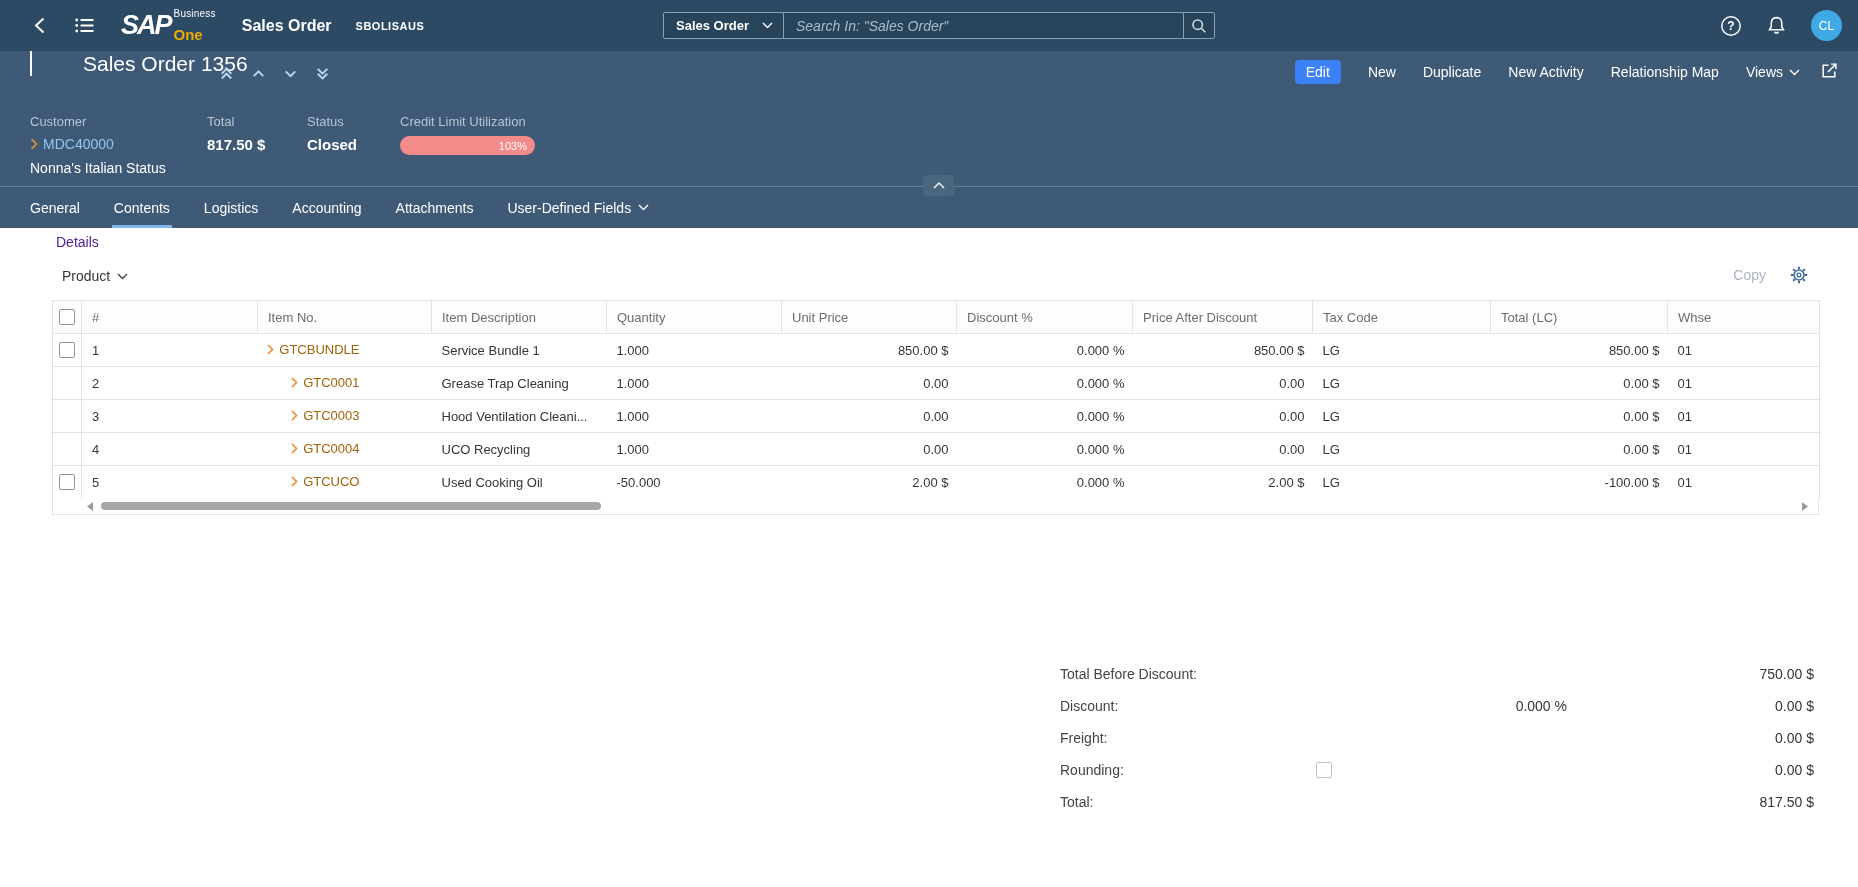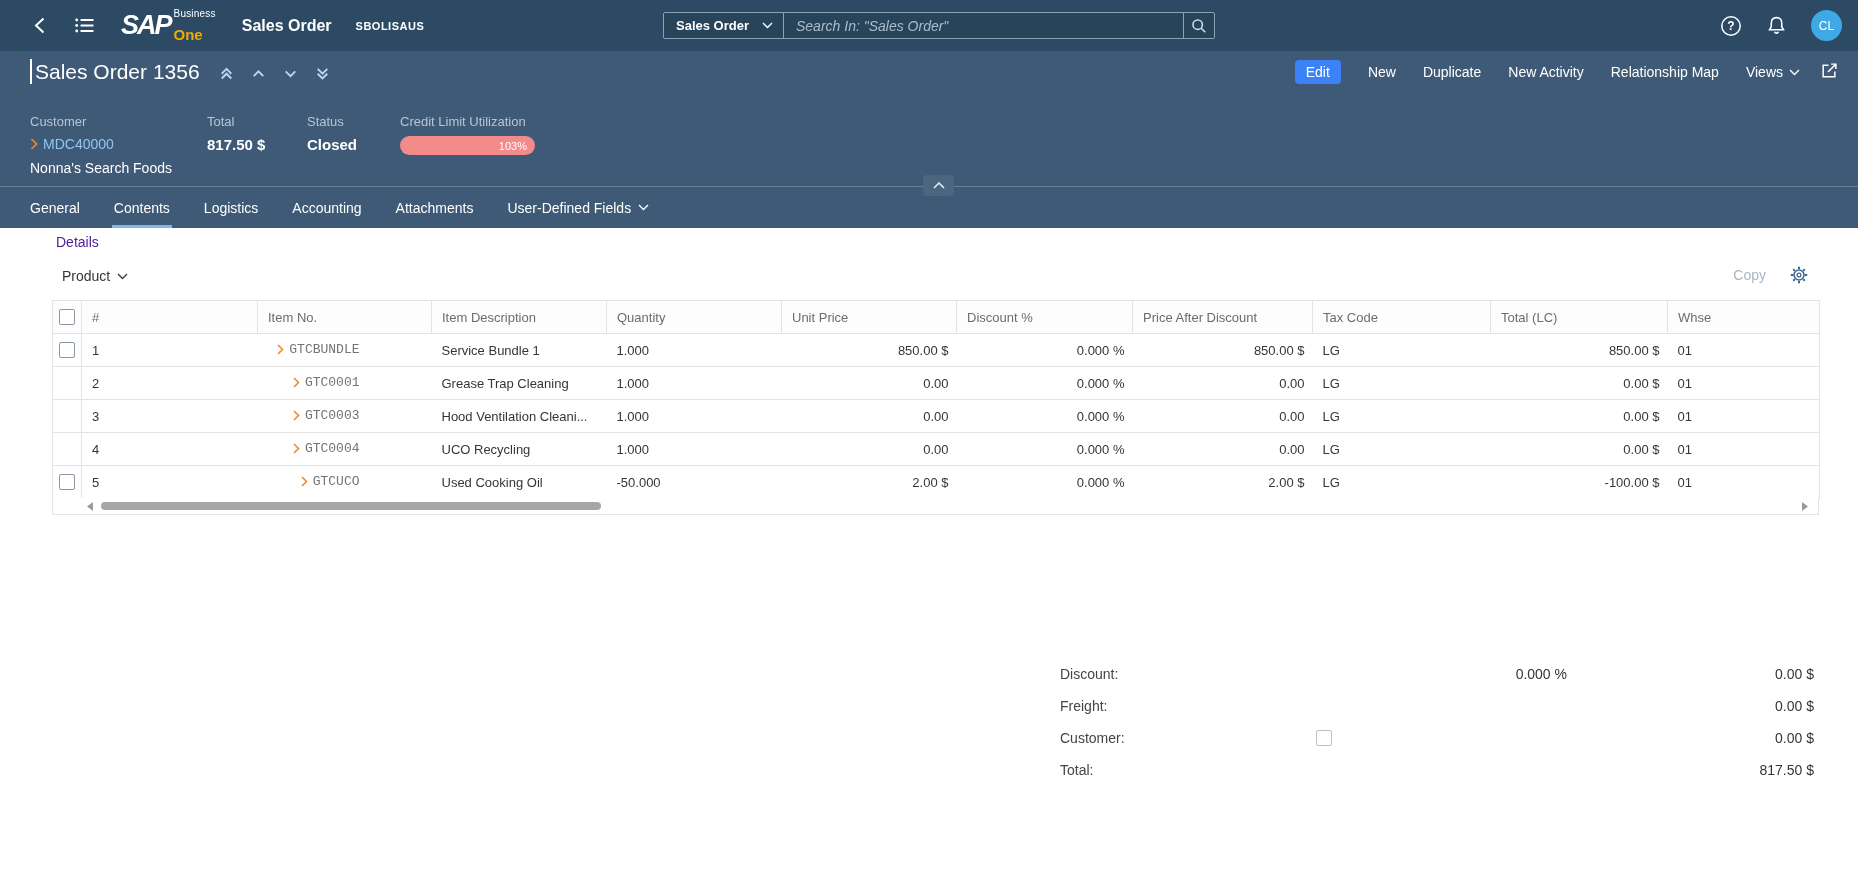--- a/index.html
+++ b/index.html
@@ -23,21 +23,21 @@
   .search-scope { width:120px; display:flex; align-items:center; justify-content:space-between; padding:0 10px 0 12px; color:#fff; font-size:13px; font-weight:bold; border-right:1px solid #8ba2b5; cursor:pointer; }
   .search-input { flex:1; background:transparent; border:none; outline:none; padding:0 12px; font-size:14px; font-style:italic; color:#c7d4df; }
   .search-input::placeholder { color:#a9bccb; font-style:italic; }
   .search-go { width:31px; display:flex; align-items:center; justify-content:center; border-left:1px solid #8ba2b5; cursor:pointer; }
 
   .shell-right { position:absolute; right:16px; top:0; height:51px; display:flex; align-items:center; gap:24px; }
   .avatar { width:31px; height:31px; border-radius:50%; background:#3fa9e6; color:#fff; font-size:12px; display:flex; align-items:center; justify-content:center; cursor:pointer; }
 
   
   .objheader { position:absolute; top:51px; left:0; width:100%; height:135px; background:#3e5a76; }
-  .title-row { position:absolute; left:30px; top:8px; display:flex; align-items:center; }
+  .title-row { position:absolute; left:30px; top:0; display:flex; align-items:center;gap:48px; }
   .caret { width:2px; height:25px; background:#fff; margin-right:3px; }
   .page-title { font-size:21px; font-weight:400; color:#fff; }
   .nav-arrows { position:absolute; left:218px; top:14px; display:flex; gap:15px; align-items:center; }
   .nav-arrows .icon-btn { padding:0; }
 
   .action-bar { position:absolute; right:58px; top:9px; display:flex; align-items:center; gap:27px; }
   .action-btn { background:none; border:none; color:#fff; font-size:14px; cursor:pointer; white-space:nowrap; display:flex; align-items:center; gap:6px; }
   .action-btn.primary { background:#3b82f6; border-radius:4px; padding:4px 11px; }
   .share-btn { position:absolute; right:20px; top:11px; }
 
@@ -72,21 +72,21 @@
   .order-table th { height:33px; font-weight:400; font-size:13px; color:#6a6d70; text-align:left; padding:0 0 0 10px; border:1px solid #e4e4e4; background:#fdfdfd; }
   .order-table th.c-check { padding:0; text-align:center; }
   .order-table td { height:33px; font-size:13px; color:#32363a; border-bottom:1px solid #e4e4e4; padding:0; white-space:nowrap; overflow:hidden; }
   .order-table td.c-check { border-left:1px solid #e4e4e4; border-right:1px solid #e4e4e4; text-align:center; }
   .order-table td:last-child { border-right:1px solid #e4e4e4; }
   .cb { display:inline-block; width:16px; height:16px; border:1px solid #8a97a3; border-radius:2px; background:#fff; vertical-align:middle; cursor:pointer; }
   .cb.hidden { visibility:hidden; }
   .c-num { padding-left:10px !important; }
   .c-item { text-align:right; padding-right:72px !important; }
   .item-link-wrap { display:inline-flex; align-items:center; gap:5px; }
-  .item-link { color:#737373; text-decoration:none; cursor:pointer;font-family:Liberation Mono, monospace; }
+  .item-link { color:#a16207; text-decoration:none; cursor:pointer; }
   .c-desc { padding-left:10px !important; }
   .c-qty { padding-left:10px !important; }
   .num { text-align:right; padding-right:8px !important; }
   .c-tax, .c-whse { padding-left:10px !important; }
 
   .hscroll { position:absolute; left:52px; top:270px; width:1767px; height:17px; border:1px solid #e4e4e4; border-top:none; background:#fff; }
   .hscroll-thumb { position:absolute; left:48px; top:4px; width:500px; height:8px; border-radius:4px; background:#a6a6a6; cursor:pointer; }
   .hs-arrow { position:absolute; top:4px; background:none; border:none; cursor:pointer; display:flex; }
   .hs-left { left:34px; }
   .hs-right { right:10px; }
@@ -227,21 +227,21 @@
     </button>
 
     <div class="facet facet-customer">
       <div class="facet-label">Customer</div>
       <div class="cust-link-row">
         <svg width="8" height="12" viewBox="0 0 8 12" fill="none">
             <path d="M1.5 1 L6.5 6 L1.5 11" stroke="#ee8a2e" stroke-width="1.7"></path>
           </svg>
         <span class="cust-link">MDC40000</span>
       </div>
-      <div class="cust-name">Nonna's Search Foods</div>
+      <div class="cust-name">Nonna's Italian Status</div>
     </div>
     <div class="facet facet-total">
       <div class="facet-label">Total</div>
       <div class="facet-value">817.50 $</div>
     </div>
     <div class="facet facet-status">
       <div class="facet-label">Status</div>
       <div class="facet-value">Closed</div>
     </div>
     <div class="facet facet-credit">
@@ -458,37 +458,43 @@
       <div class="hscroll-thumb"></div>
       <button class="hs-arrow hs-right">
         <svg width="6" height="9" viewBox="0 0 6 9">
             <polygon points="0,0 6,4.5 0,9" fill="#9a9a9a"></polygon>
           </svg>
       </button>
     </div>
 
     <div class="summary">
       <div class="summary-rows" id="summary-rows">
+  <div class="summary-row">
+    <span class="sum-label">Total Before Discount:</span>
+    <span class="sum-mid"></span>
+
+    <span class="sum-value">750.00 $</span>
+  </div>
 
   <div class="summary-row">
     <span class="sum-label">Discount:</span>
     <span class="sum-mid">0.000 %</span>
 
     <span class="sum-value">0.00 $</span>
   </div>
 
   <div class="summary-row">
     <span class="sum-label">Freight:</span>
     <span class="sum-mid"></span>
 
     <span class="sum-value">0.00 $</span>
   </div>
 
   <div class="summary-row">
-    <span class="sum-label">Customer:</span>
+    <span class="sum-label">Rounding:</span>
     <span class="sum-mid"></span>
     <span class="sum-cb" style="display: inline-block;"></span>
     <span class="sum-value">0.00 $</span>
   </div>
 
 
   <div class="summary-row">
     <span class="sum-label">Total:</span>
     <span class="sum-mid"></span>
 

